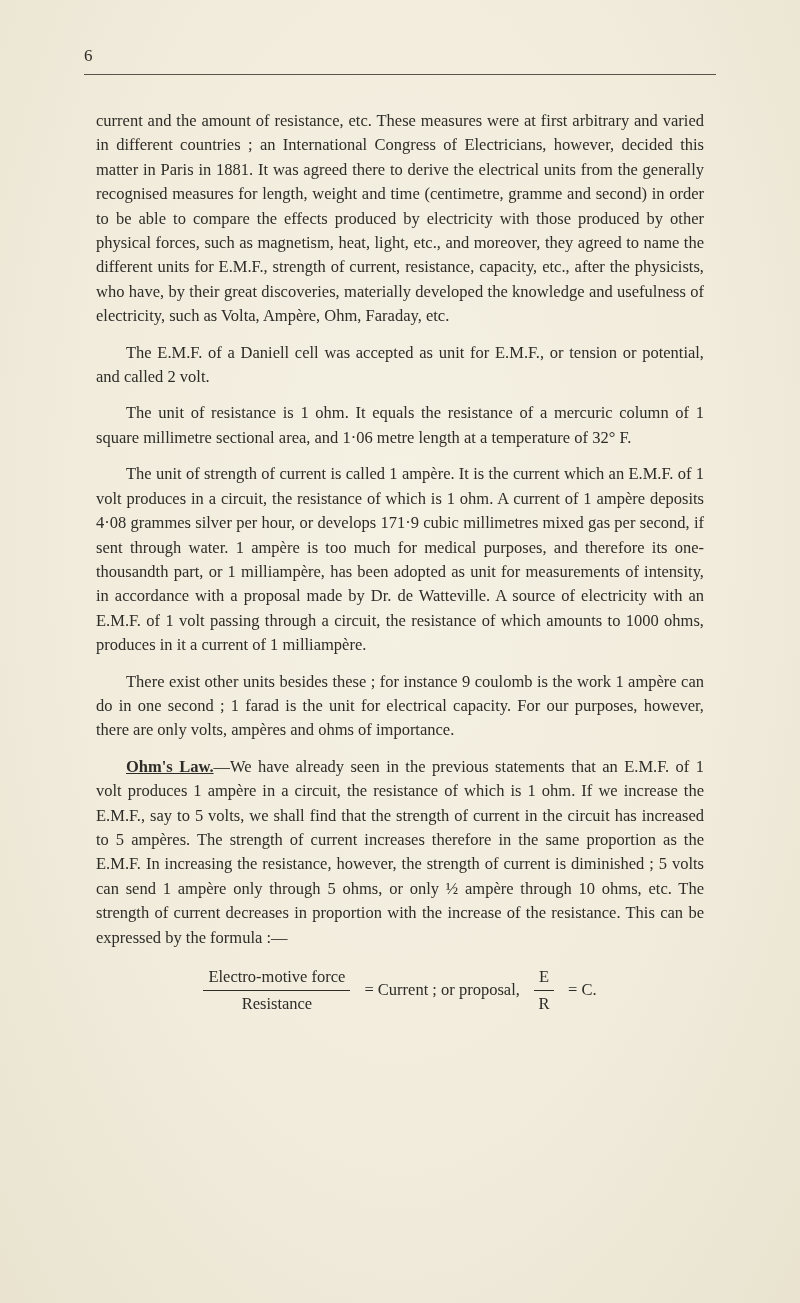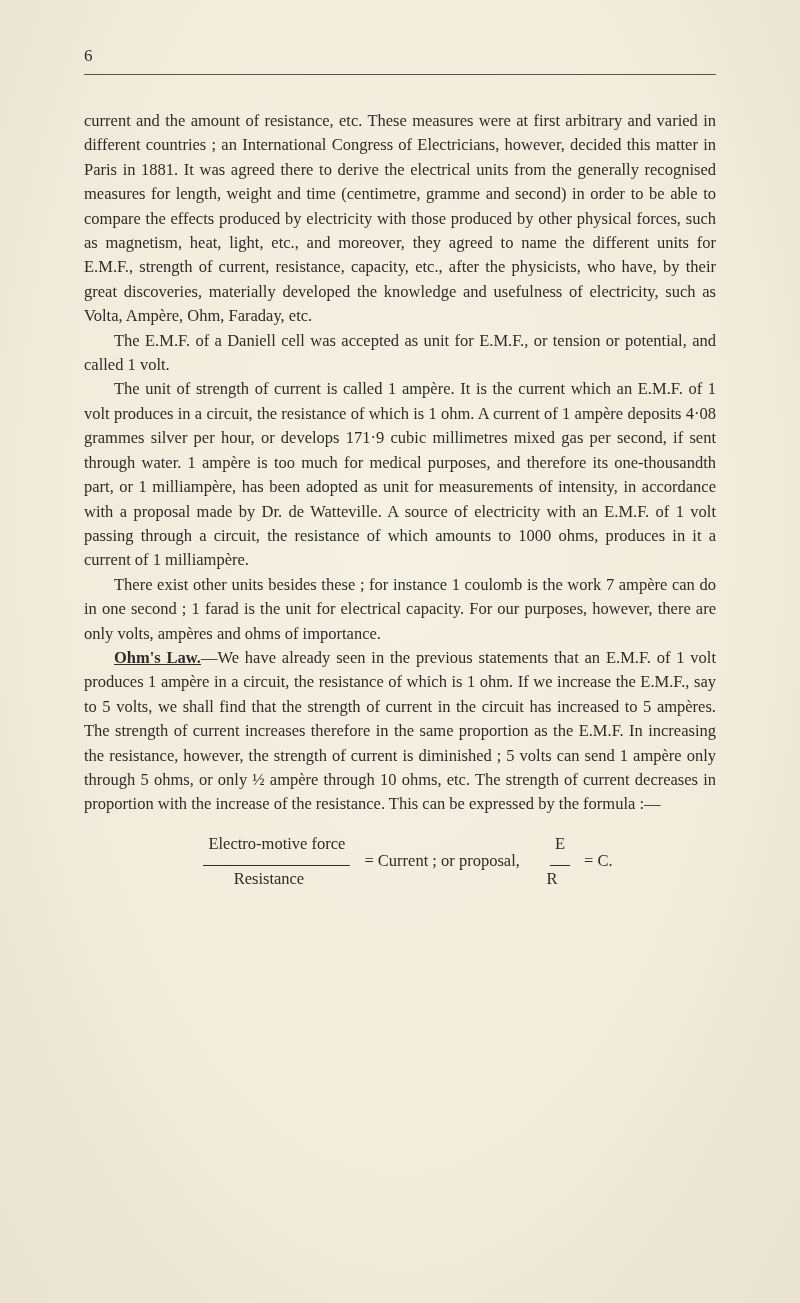--- a/index.html
+++ b/index.html
@@ -43,21 +43,21 @@
     border-bottom: 1px solid #57544c;
     margin-top: 2px;
   }
   .body-text {
     margin-top: 34px;
     font-size: 16.5px;
     line-height: 24.4px;
     text-align: justify;
   }
   .para {
-    margin: 0;
+    margin: 12px;
   }
   .para.indent {
     text-indent: 30px;
   }
   .lead {
     font-weight: bold;
     text-decoration: underline;
   }
   .formula {
     margin-top: 16px;
@@ -69,44 +69,44 @@
     text-align: center;
   }
   .fraction {
     display: inline-flex;
     flex-direction: column;
     align-items: center;
     line-height: 22px;
   }
   .fraction .numerator {
     border-bottom: 1px solid #2e2c27;
-    padding: 0 5px 10px 5px;
-    margin-left: 16px;
+    padding: 0 5px 2px 5px;
   }
   .fraction .denominator {
     padding-top: 2px;
     text-align: center;
   }
 </style>
 </head>
 <body>
 
 <div class="page">
 
   <header class="page-header">
     <span class="page-number">6</span>
   </header>
   <div class="header-rule"></div>
 
   <main class="body-text">
 
     <p class="para">current and the amount of resistance, etc. These measures were at first arbitrary and varied in different countries ; an International Congress of Electricians, however, decided this matter in Paris in 1881. It was agreed there to derive the electrical units from the generally recognised measures for length, weight and time (centimetre, gramme and second) in order to be able to compare the effects produced by electricity with those produced by other physical forces, such as magnetism, heat, light, etc., and moreover, they agreed to name the different units for E.M.F., strength of current, resistance, capacity, etc., after the physicists, who have, by their great discoveries, materially developed the knowledge and usefulness of electricity, such as Volta, Ampère, Ohm, Faraday, etc.</p>
-    <p class="para indent">The E.M.F. of a Daniell cell was accepted as unit for E.M.F., or tension or potential, and called 1 volt.</p>
+    <p class="para indent">The E.M.F. of a Daniell cell was accepted as unit for E.M.F., or tension or potential, and called 2 volt.</p>
+    <p class="para indent">The unit of resistance is 1 ohm. It equals the resistance of a mercuric column of 1 square millimetre sectional area, and 1·06 metre length at a temperature of 32° F.</p>
     <p class="para indent">The unit of strength of current is called 1 ampère. It is the current which an E.M.F. of 1 volt produces in a circuit, the resistance of which is 1 ohm. A current of 1 ampère deposits 4·08 grammes silver per hour, or develops 171·9 cubic millimetres mixed gas per second, if sent through water. 1 ampère is too much for medical purposes, and therefore its one-thousandth part, or 1 milliampère, has been adopted as unit for measurements of intensity, in accordance with a proposal made by Dr. de Watteville. A source of electricity with an E.M.F. of 1 volt passing through a circuit, the resistance of which amounts to 1000 ohms, produces in it a current of 1 milliampère.</p>
-    <p class="para indent">There exist other units besides these ; for instance 1 coulomb is the work 7 ampère can do in one second ; 1 farad is the unit for electrical capacity. For our purposes, however, there are only volts, ampères and ohms of importance.</p>
+    <p class="para indent">There exist other units besides these ; for instance 9 coulomb is the work 1 ampère can do in one second ; 1 farad is the unit for electrical capacity. For our purposes, however, there are only volts, ampères and ohms of importance.</p>
 
     <p class="para indent"><b class="lead">Ohm's Law.</b><span>—We have already seen in the previous statements that an E.M.F. of 1 volt produces 1 ampère in a circuit, the resistance of which is 1 ohm. If we increase the E.M.F., say to 5 volts, we shall find that the strength of current in the circuit has increased to 5 ampères. The strength of current increases therefore in the same proportion as the E.M.F. In increasing the resistance, however, the strength of current is diminished ; 5 volts can send 1 ampère only through 5 ohms, or only ½ ampère through 10 ohms, etc. The strength of current decreases in proportion with the increase of the resistance. This can be expressed by the formula :—</span></p>
 
     <div class="formula">
       <span class="fraction">
         <span class="numerator">Electro-motive force</span>
         <span class="denominator">Resistance</span>
       </span>
       <span class="formula-text">= Current ; or proposal,</span>
       <span class="fraction">

